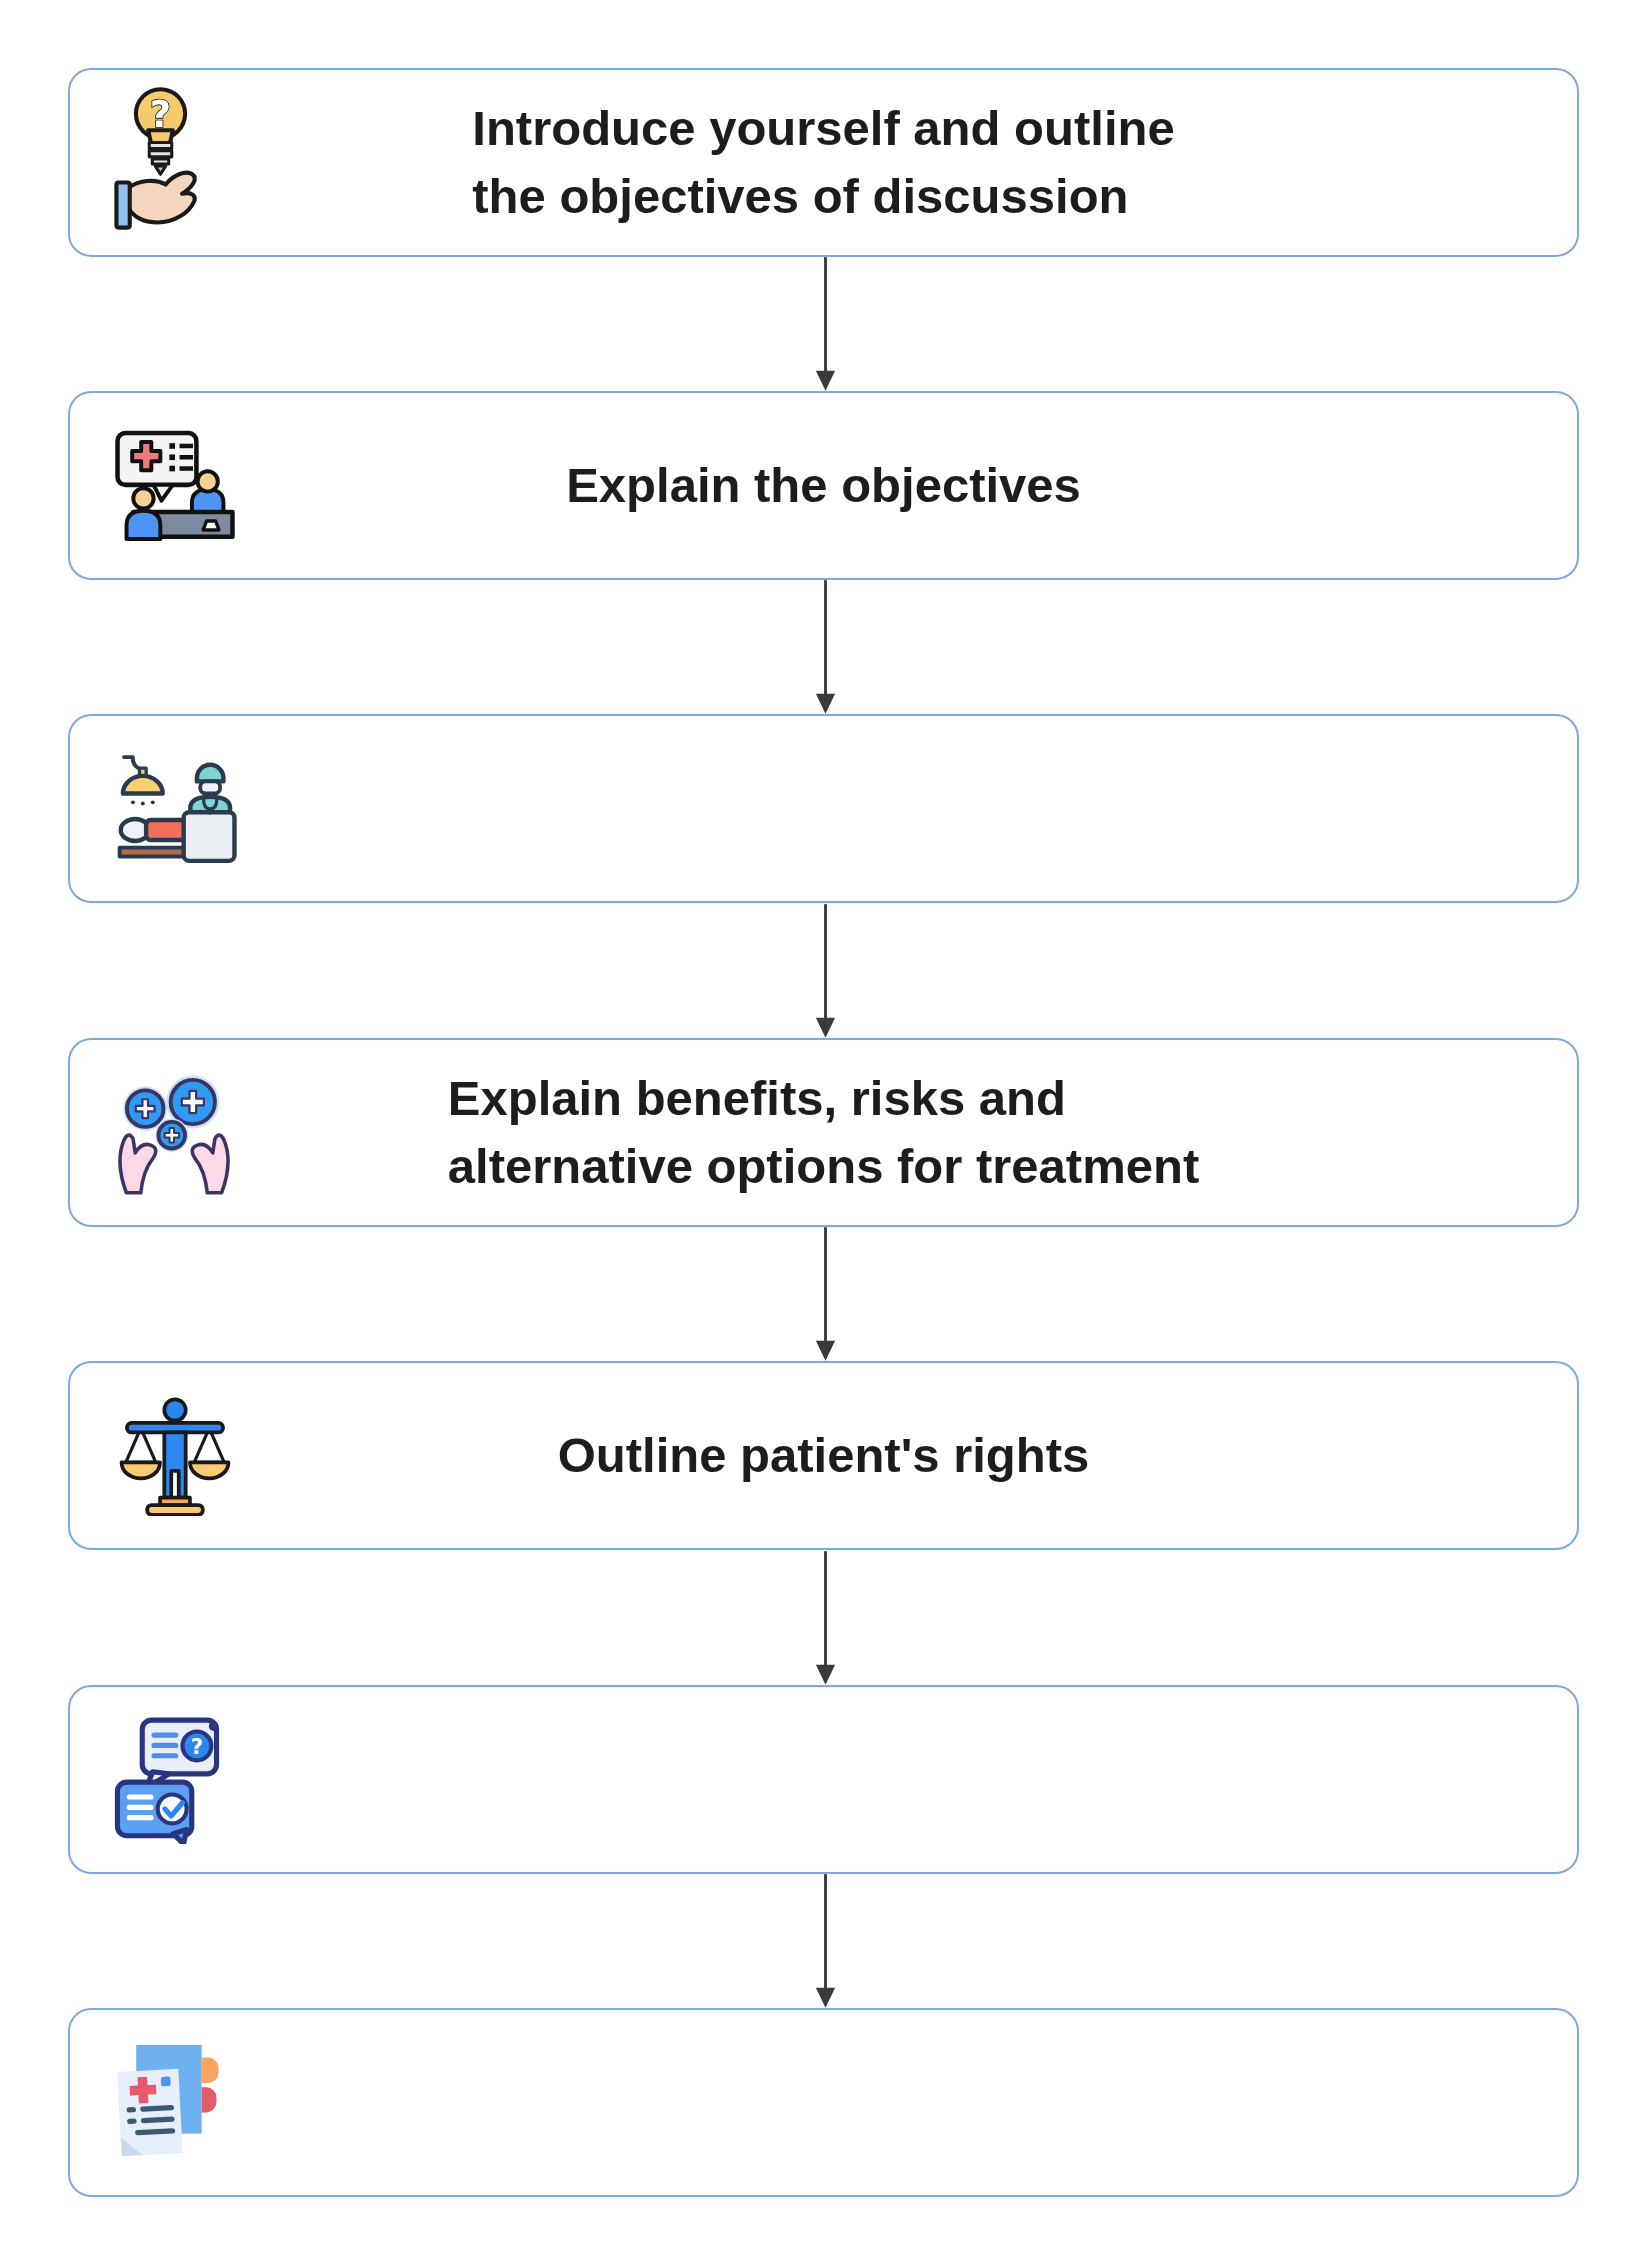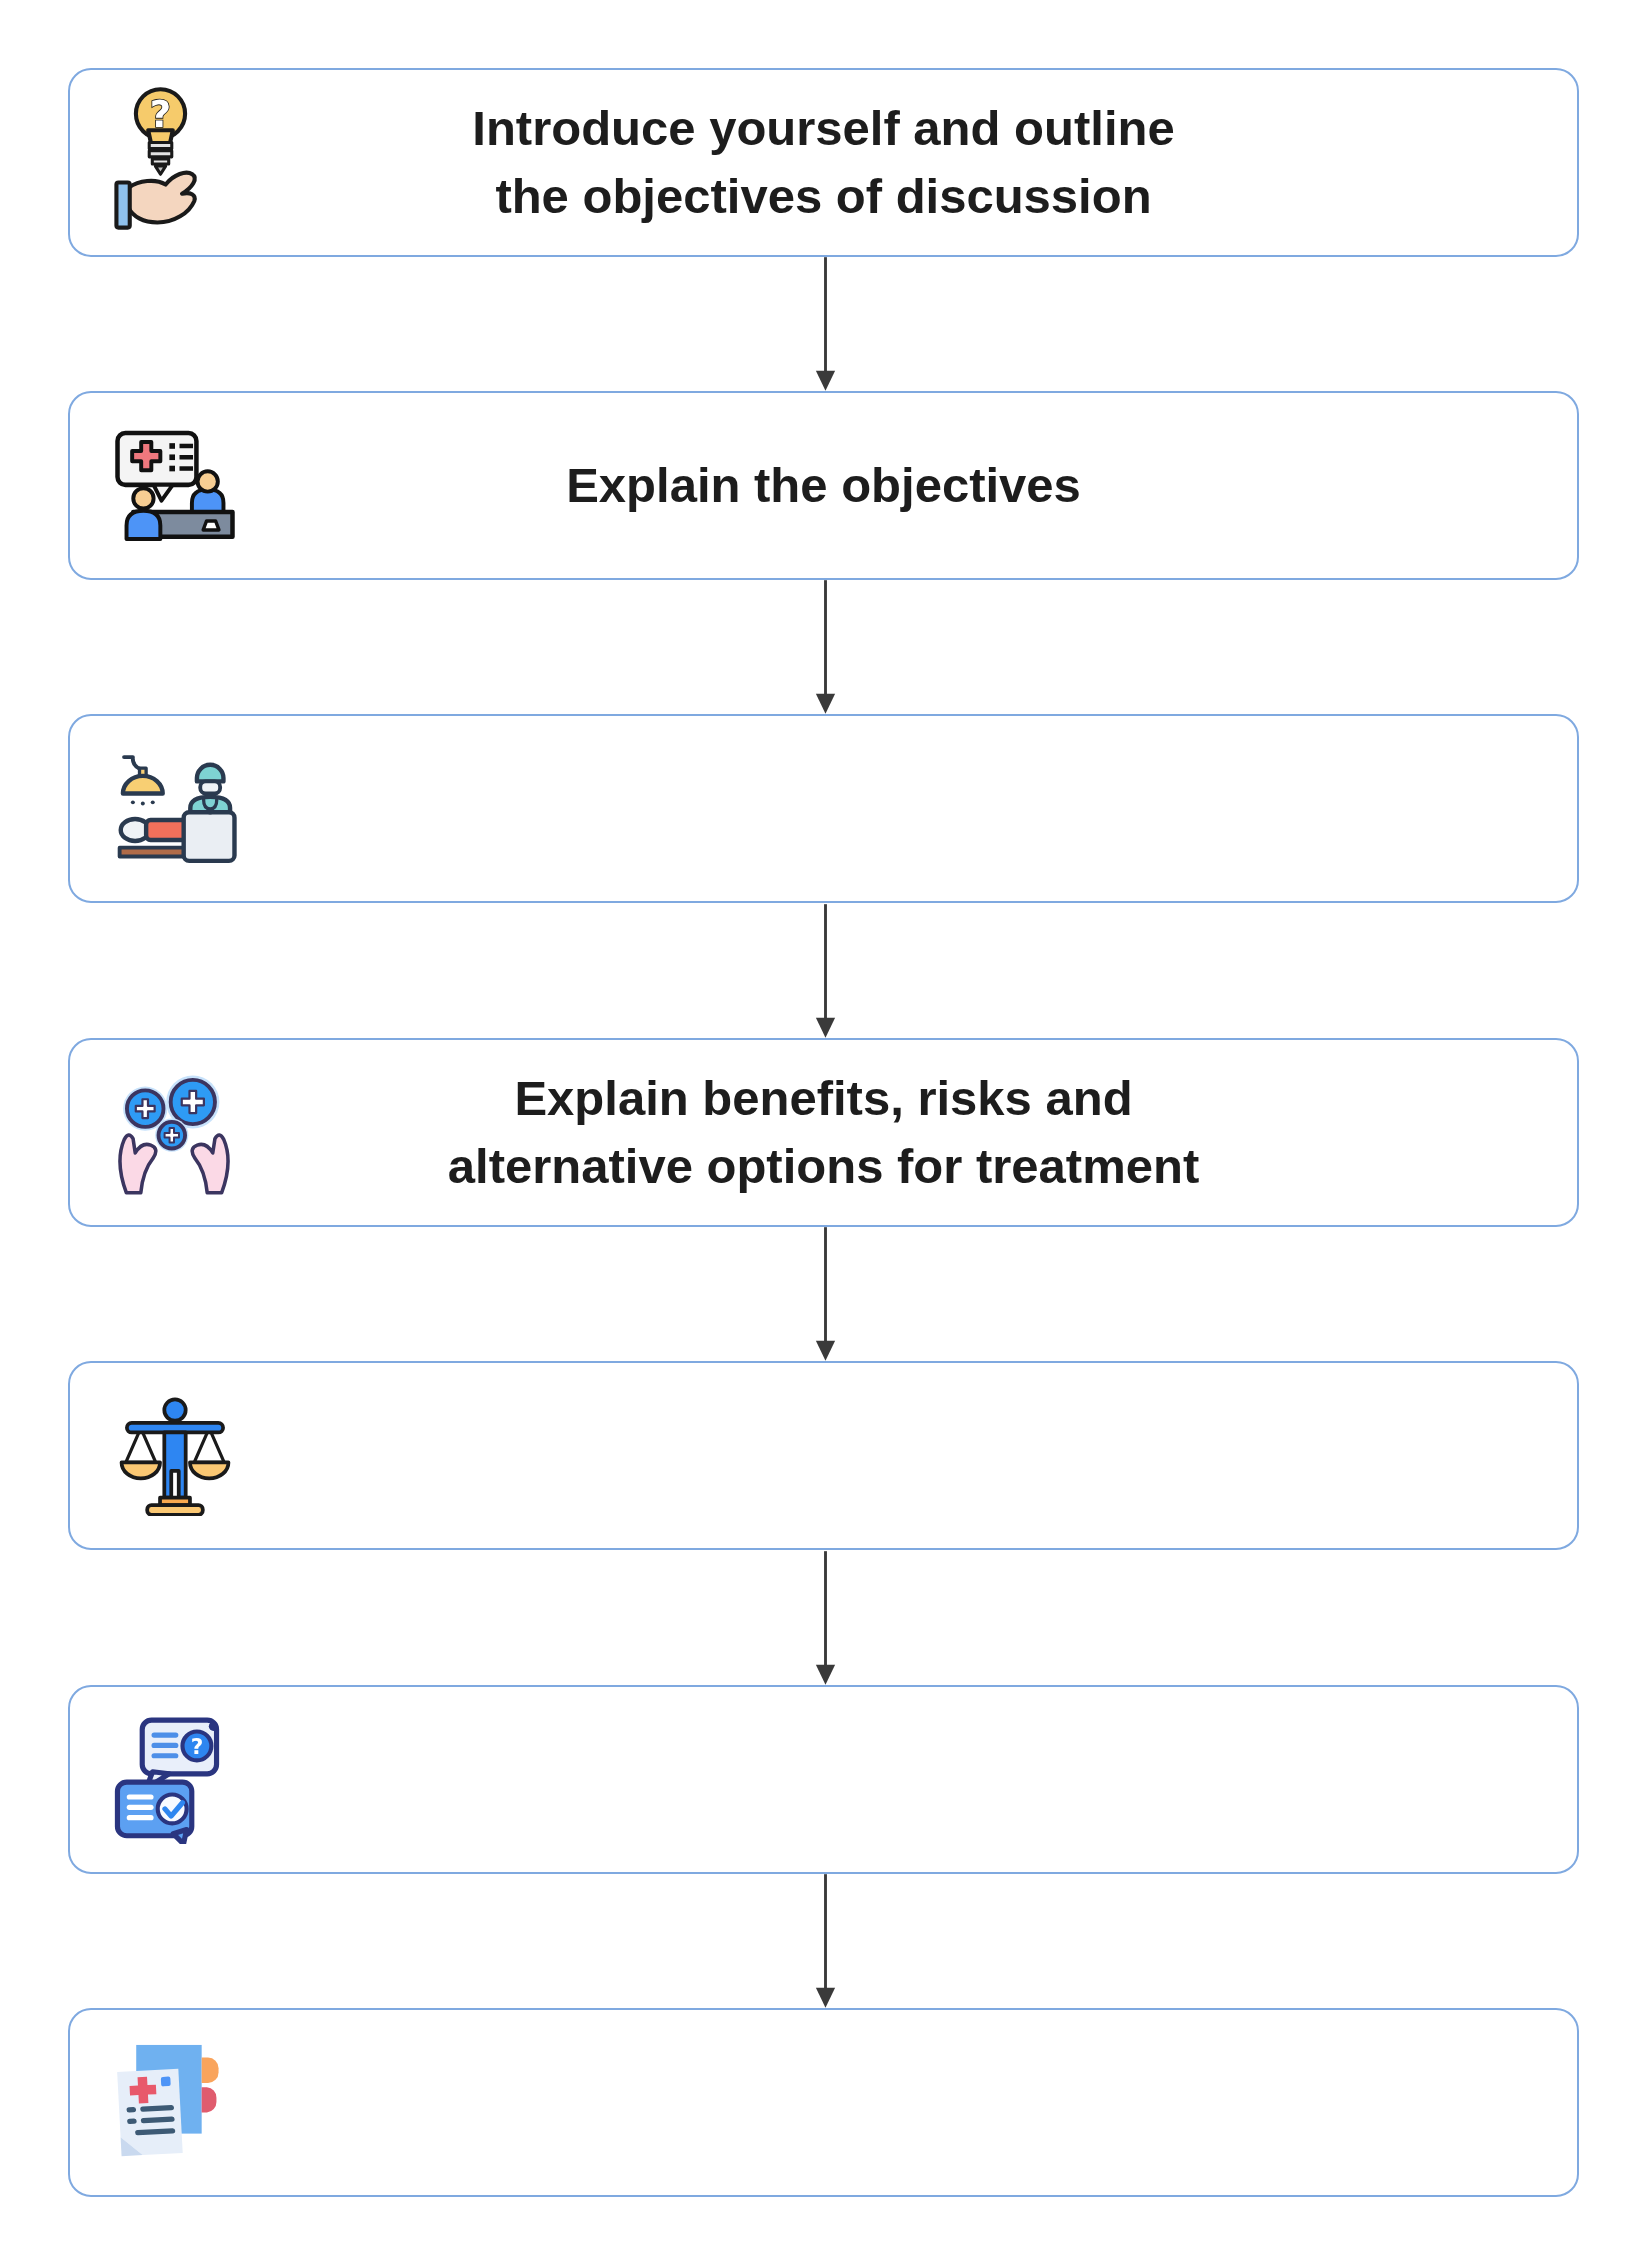--- a/index.html
+++ b/index.html
@@ -10,21 +10,21 @@
   .canvas{
     position:relative;width:1646px;height:2264px;background:var(--background);
     font-family:"Liberation Sans","DejaVu Sans",sans-serif;overflow:hidden;
   }
   .step{
     position:absolute;left:68px;width:1511px;height:189px;box-sizing:border-box;
     background:var(--box-fill);border:2.9px solid var(--box-border);border-radius:23px;
     display:flex;align-items:center;justify-content:center;
   }
   .step .label{
-    white-space:pre-line;text-align:center;font-weight:700;font-size:49px;
+    white-space:pre-line;font-weight:700;font-size:49px;
     line-height:1.38;color:var(--text);padding:0 39px;
   }
   .icon{position:absolute;left:43px;top:50%;transform:translateY(-50%);display:block;line-height:0;}
   .arrow{position:absolute;left:813px;width:25px;height:134px;}
   svg{display:block}
 </style>
 </head>
 <body>
 
 <div class="canvas">
@@ -163,20 +163,21 @@
           <path d="M8 62 a18 15 0 0 0 36 0 Z" fill="#FBC873"></path>
           <path d="M72 62 a18 15 0 0 0 36 0 Z" fill="#FBC873"></path>
           <rect x="13" y="25" width="90" height="9" rx="4.5" fill="#2E86F2"></rect>
           <circle cx="58" cy="13" r="10" fill="#2E86F2"></circle>
           <path d="M48 34 H68 V95 H61.5 V70 H54.5 V95 H48 Z" fill="#2E86F2"></path>
           <rect x="44" y="95" width="28" height="7" fill="#F9A94F"></rect>
           <rect x="32" y="102" width="52" height="9" rx="4" fill="#FBC873"></rect>
         </g>
       </svg>
     </span>
+    <div class="label">Outline patient's rights</div>
   </div>
   <div class="arrow" style="top:1551px">
     <svg width="25" height="134" viewBox="0 0 26 139">
       <line x1="13" y1="0" x2="13" y2="122" stroke="var(--arrow)" stroke-width="3"></line>
       <path d="M3 118 L13 139 L23 118 Z" fill="var(--arrow)"></path>
     </svg>
   </div>
 
   <div class="step" style="top:1685px">
     <span class="icon">

